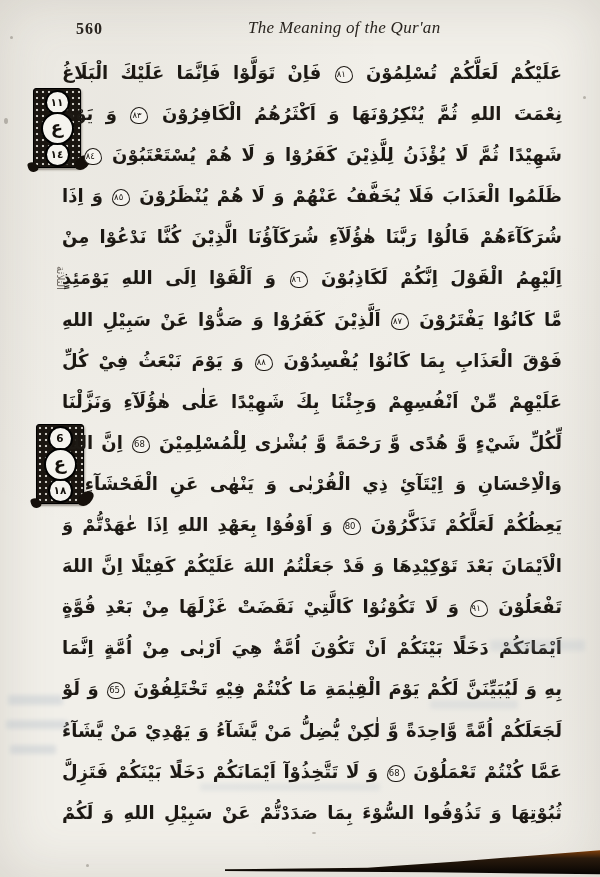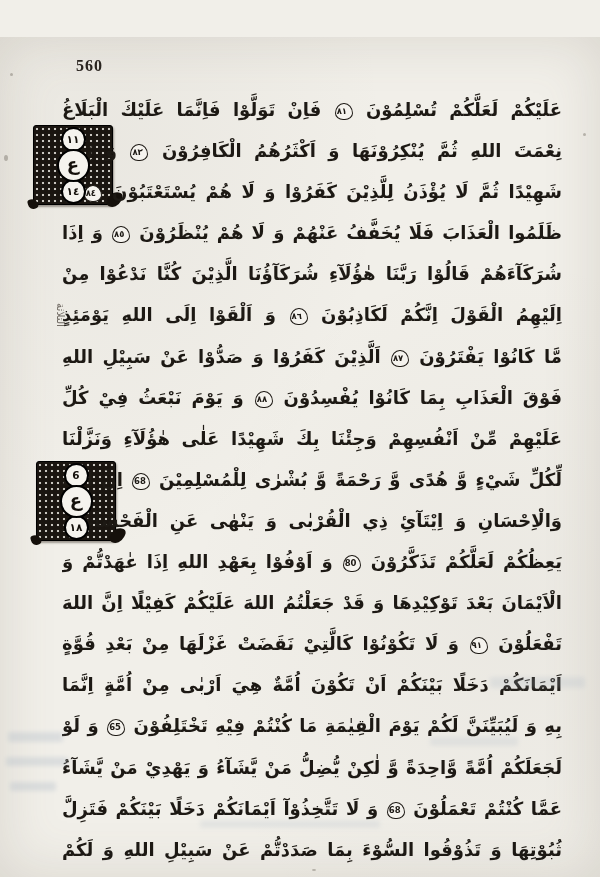--- a/index.html
+++ b/index.html
@@ -9,21 +9,20 @@
     background:#f1efe9;
     font-family:"DejaVu Sans",sans-serif;
   }
   .page{
     position:absolute;inset:0;
     background:
       radial-gradient(ellipse at 18% 12%, rgba(120,112,98,.06), transparent 40%),
       radial-gradient(ellipse at 85% 70%, rgba(120,112,98,.05), transparent 45%),
       #f1efe9;
     box-shadow:inset 0 0 55px rgba(110,100,85,.18);
-    margin-top:37px;
   }
   
   .header{position:absolute;top:18px;left:0;width:100%;height:26px;color:#29241f;}
   .pagenum{
     position:absolute;left:76px;top:2px;
     font-family:"Liberation Serif",serif;font-weight:bold;font-size:16px;letter-spacing:1px;
   }
   .title{
     position:absolute;left:248px;top:0;
     font-family:"Liberation Serif",serif;font-style:italic;font-size:17px;letter-spacing:.3px;
@@ -38,26 +37,26 @@
     height:41.1px;line-height:41px;overflow:hidden;
     font-size:18px;font-weight:bold;
     text-align:justify;text-align-last:justify;
     word-spacing:1px;
   }
   .ayah-marker{
     display:inline-block;direction:ltr;unicode-bidi:isolate;
     min-width:14px;height:15px;line-height:14px;padding:0 1px;
     border:1.5px solid #1d1914;border-radius:50% 50% 46% 46% / 62% 62% 40% 40%;
     background:#f5f3ee;
-    font-size:8.5px;font-weight:bold;text-align:right;
+    font-size:8.5px;font-weight:normal;text-align:right;
     vertical-align:2px;margin:0 1px;
   }
   
   .medallion{
-    position:absolute;width:46px;padding:4px 16px 3px;
+    position:absolute;width:46px;padding:4px 0 3px;
     background-color:#1a1510;
     background-image:radial-gradient(rgba(245,242,235,.8) .8px, transparent 1.6px);
     background-size:6px 6px;
     border:1px solid #000;border-radius:3px;
     box-shadow:1px 2px 2px rgba(60,50,40,.45);
   }
   .medallion::after{ 
     content:"";position:absolute;right:-9px;bottom:-4px;width:13px;height:17px;
     background:#15100b;border-radius:70% 30% 65% 35%;transform:rotate(28deg);
   }
@@ -92,20 +91,21 @@
   }
   .speck{position:absolute;background:#8b857b;border-radius:50%;opacity:.55;}
 </style>
 </head>
 <body>
 
 <div class="page">
 
   <div class="header">
     <span class="pagenum">560</span>
+    <span class="title">The Meaning of the Qur'an</span>
   </div>
 
   <div class="medallion med1">
     <div class="circ small">١١</div>
     <div class="circ big">ع</div>
     <div class="circ small">١٤</div>
   </div>
 
   <div class="medallion med2">
     <div class="circ small">6</div>

